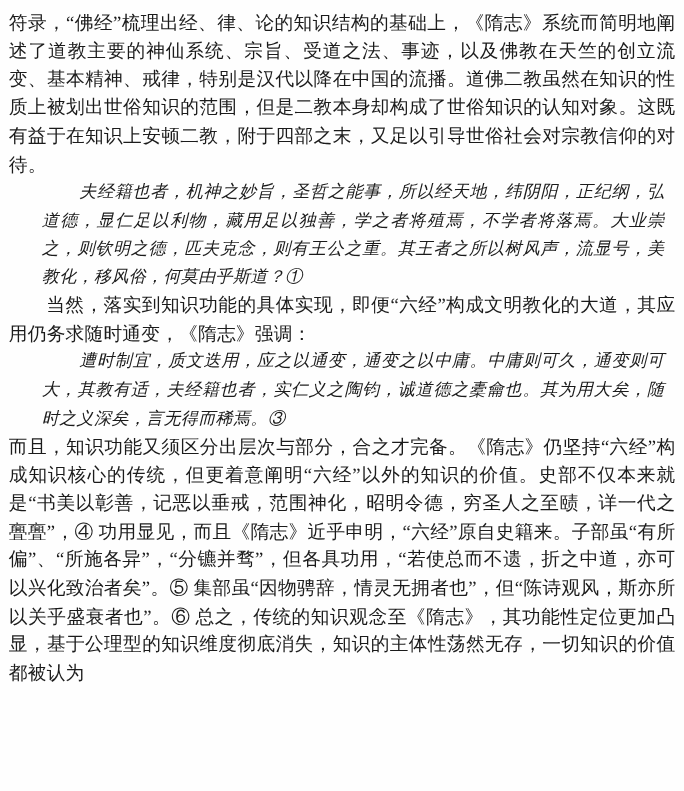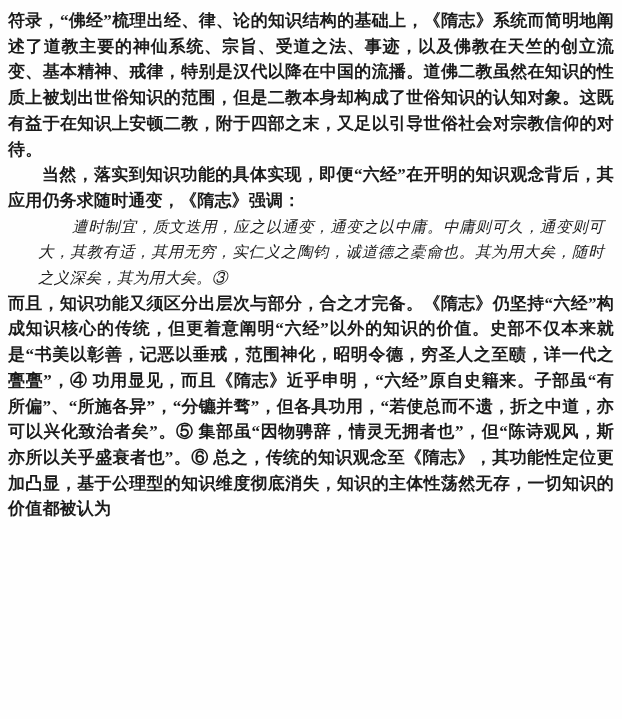--- a/index.html
+++ b/index.html
@@ -13,34 +13,34 @@
     box-sizing:border-box;
     padding:8px 8px 0 8px;
     overflow:hidden;
   }
   .para{
     margin:0;
     font-size:17px;
     line-height:25.7px;
     text-align:justify;
     letter-spacing:0.2px;
-    font-weight:bold;
   }
   .para.indent{text-indent:2em;}
   .quote{
     margin:0 10px 0 30px;
     font-size:15.5px;
     line-height:25.7px;
     text-align:justify;
     text-indent:2.2em;
     font-style:italic;
     letter-spacing:0.3px;
   }
 </style>
 </head>
 <body>
 
 <div class="page">
   <p class="para">符录，“佛经”梳理出经、律、论的知识结构的基础上，《隋志》系统而简明地阐述了道教主要的神仙系统、宗旨、受道之法、事迹，以及佛教在天竺的创立流变、基本精神、戒律，特别是汉代以降在中国的流播。道佛二教虽然在知识的性质上被划出世俗知识的范围，但是二教本身却构成了世俗知识的认知对象。这既有益于在知识上安顿二教，附于四部之末，又足以引导世俗社会对宗教信仰的对待。</p>
-  <p class="para indent">当然，落实到知识功能的具体实现，即便“六经”在开明的知识观念背后，其应用仍务求随时通变，《隋志》强调：</p>
-  <div class="quote">遭时制宜，质文迭用，应之以通变，通变之以中庸。中庸则可久，通变则可大，其教有适，其用无穷，实仁义之陶钧，诚道德之橐龠也。其为用大矣，随时之义深矣，其为用大矣。③</div>
+  <div class="quote">夫经籍也者，机神之妙旨，圣哲之能事，所以经天地，纬阴阳，正纪纲，弘道德，显仁足以利物，藏用足以独善，学之者将殖焉，不学者将落焉。大业崇之，则钦明之德，匹夫克念，则有王公之重。其王者之所以树风声，流显号，美教化，移风俗，何莫由乎斯道？①</div>
+  <p class="para indent">当然，落实到知识功能的具体实现，即便“六经”构成文明教化的大道，其应用仍务求随时通变，《隋志》强调：</p>
+  <div class="quote">遭时制宜，质文迭用，应之以通变，通变之以中庸。中庸则可久，通变则可大，其教有适，夫经籍也者，实仁义之陶钧，诚道德之橐龠也。其为用大矣，随时之义深矣，言无得而稀焉。③</div>
   <p class="para">而且，知识功能又须区分出层次与部分，合之才完备。《隋志》仍坚持“六经”构成知识核心的传统，但更着意阐明“六经”以外的知识的价值。史部不仅本来就是“书美以彰善，记恶以垂戒，范围神化，昭明令德，穷圣人之至赜，详一代之亹亹”，④ 功用显见，而且《隋志》近乎申明，“六经”原自史籍来。子部虽“有所偏”、“所施各异”，“分镳并骛”，但各具功用，“若使总而不遗，折之中道，亦可以兴化致治者矣”。⑤ 集部虽“因物骋辞，情灵无拥者也”，但“陈诗观风，斯亦所以关乎盛衰者也”。⑥ 总之，传统的知识观念至《隋志》，其功能性定位更加凸显，基于公理型的知识维度彻底消失，知识的主体性荡然无存，一切知识的价值都被认为</p>
 </div>
 
 </body></html>

